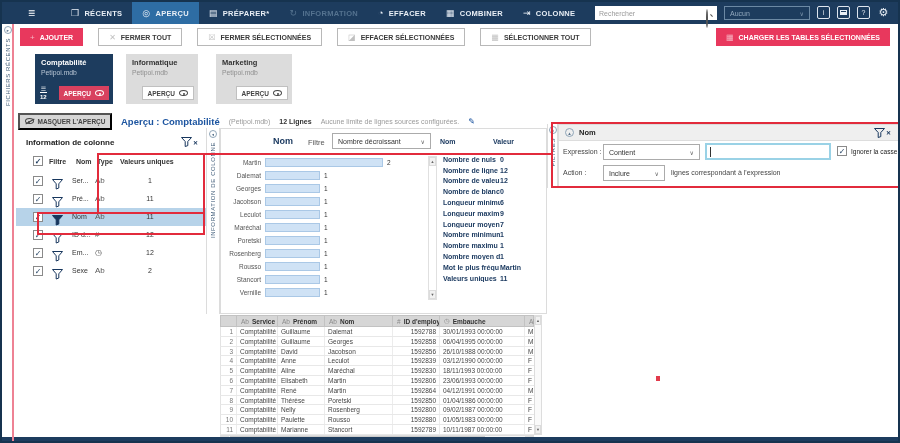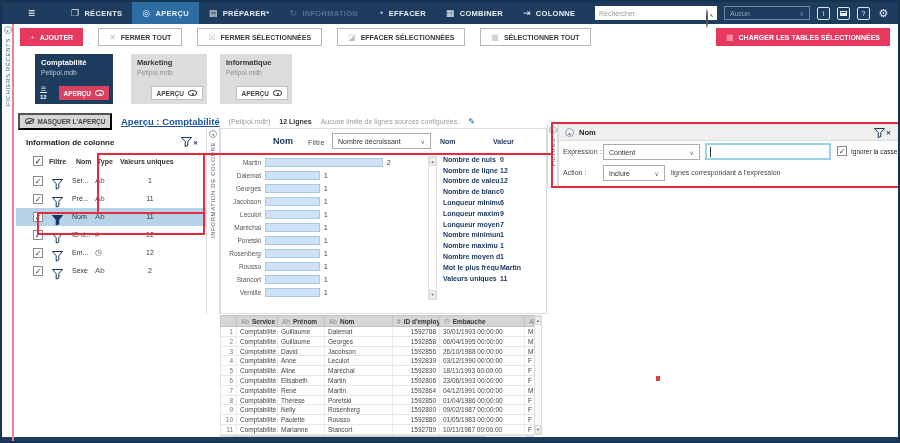--- a/index.html
+++ b/index.html
@@ -8,21 +8,21 @@
   .app{position:absolute;left:0;top:0;width:900px;height:443px;border:2px solid #16334f;background:#fff;overflow:hidden;}
 
   
   .topbar{position:absolute;left:0;top:0;width:100%;height:22px;background:#1d3c5e;display:flex;align-items:center;color:#fff;}
   .burger{margin-left:26px;font-size:12px;line-height:22px;color:#fff;}
   .tabs{display:flex;height:22px;margin-left:26px;}
   .tab{display:flex;align-items:center;gap:5px;padding:0 10px;font-size:7.5px;font-weight:bold;letter-spacing:.3px;color:#e9eff6;white-space:nowrap;}
   .tab.active{background:#2e6da4;}
   .tab.disabled{color:#54728f;}
   .tico{font-size:9px;font-weight:normal;}
-  .top-right{margin-left:auto;display:flex;align-items:flex-end;gap:7px;margin-right:8px;}
+  .top-right{margin-left:auto;display:flex;align-items:flex-start;gap:7px;margin-right:8px;}
   .search-box{width:122px;height:14px;background:#fff;display:flex;align-items:center;padding:0 4px;gap:3px;}
   .search-box input{border:none;outline:none;flex:1;font-size:7px;color:#333;min-width:0;background:transparent;}
   .search-box input::placeholder{color:#9a9a9a;}
   .mag{width:7px;height:7px;position:relative;flex:none;}
   .mag .lens{width:5px;height:5px;border:1px solid #555;border-radius:50%;}
   .mag .tail{position:absolute;width:3px;height:1px;background:#555;transform:rotate(45deg);left:4px;top:5px;}
   .scope{width:86px;height:14px;border:1px solid #6c89a4;color:#93a9be;font-size:7px;display:flex;align-items:center;padding:0 5px;}
   .scope .chev{margin-left:auto;font-size:6px;color:#7d96ad;}
   .tb-ico{width:13px;height:13px;border:1px solid #dfe6ee;border-radius:2px;font-size:7px;display:flex;align-items:center;justify-content:center;color:#e8eef5;}
   .tb-ico.nob{border:none;font-size:11px;}
@@ -51,21 +51,21 @@
   .rows-badge .cnt{font-size:6px;font-weight:bold;border-top:1px solid #fff;padding-top:1px;}
   .apercu-btn{height:14px;background:#fff;border:1px solid #c0c0c0;font-size:6.5px;font-weight:bold;color:#444;display:flex;align-items:center;gap:4px;padding:0 5px;}
   .apercu-btn.pink{background:#d8415f;color:#fff;border:none;}
   .eye{width:9px;height:6px;border:1px solid currentColor;border-radius:50%;position:relative;flex:none;}
   .eye::after{content:"";position:absolute;width:2px;height:2px;background:currentColor;border-radius:50%;left:2.5px;top:1.5px;}
   .eye.slash::before{content:"";position:absolute;width:10px;height:1px;background:currentColor;transform:rotate(-30deg);left:-1px;top:2px;}
 
   
   .preview-bar{position:absolute;top:110px;left:16px;right:8px;height:18px;display:flex;align-items:center;gap:9px;}
   .masquer{width:94px;height:17px;background:#d6d6d6;font-size:6.5px;font-weight:bold;color:#444;display:flex;align-items:center;justify-content:center;gap:4px;flex:none;}
-  .pv-title{font-size:9.5px;font-weight:bold;color:#1d55a0;white-space:nowrap;text-decoration:underline;}
+  .pv-title{font-size:9.5px;font-weight:bold;color:#1d55a0;white-space:nowrap;}
   .pv-file{font-size:7px;color:#9a9a9a;}
   .pv-rows{font-size:7px;font-weight:bold;color:#333;}
   .pv-note{font-size:7px;color:#9a9a9a;}
   .pencil{color:#1d55a0;font-size:8px;}
 
   
   .ci-panel{position:absolute;left:14px;top:132px;width:190px;height:172px;}
   .ci-title-row{display:flex;align-items:center;height:16px;}
   .ci-title{font-size:8px;font-weight:bold;color:#222;padding-left:10px;}
   .fclear{margin-left:auto;margin-right:8px;display:flex;align-items:center;gap:1px;}
@@ -252,32 +252,32 @@
           <span class="rows-badge">
             <span class="lines">☰</span>
             <span class="cnt">12</span>
           </span>
           <button class="apercu-btn pink">
             <span>APERÇU</span>
             <span class="eye"></span>
           </button>
         </div>
       </div>
-      <div class="card" style="width: 76px; margin-left: 18px;">
-        <div class="card-title">Marketing</div>
+      <div class="card" style="width: 72px; margin-left: 13px;">
+        <div class="card-title">Informatique</div>
         <div class="card-file">Petipoi.mdb</div>
         <div class="card-foot">
           <button class="apercu-btn">
             <span>APERÇU</span>
             <span class="eye"></span>
           </button>
         </div>
       </div>
-      <div class="card" style="width: 72px; margin-left: 13px;">
-        <div class="card-title">Informatique</div>
+      <div class="card" style="width: 76px; margin-left: 18px;">
+        <div class="card-title">Marketing</div>
         <div class="card-file">Petipoi.mdb</div>
         <div class="card-foot">
           <button class="apercu-btn">
             <span>APERÇU</span>
             <span class="eye"></span>
           </button>
         </div>
       </div>
     </div>
 

